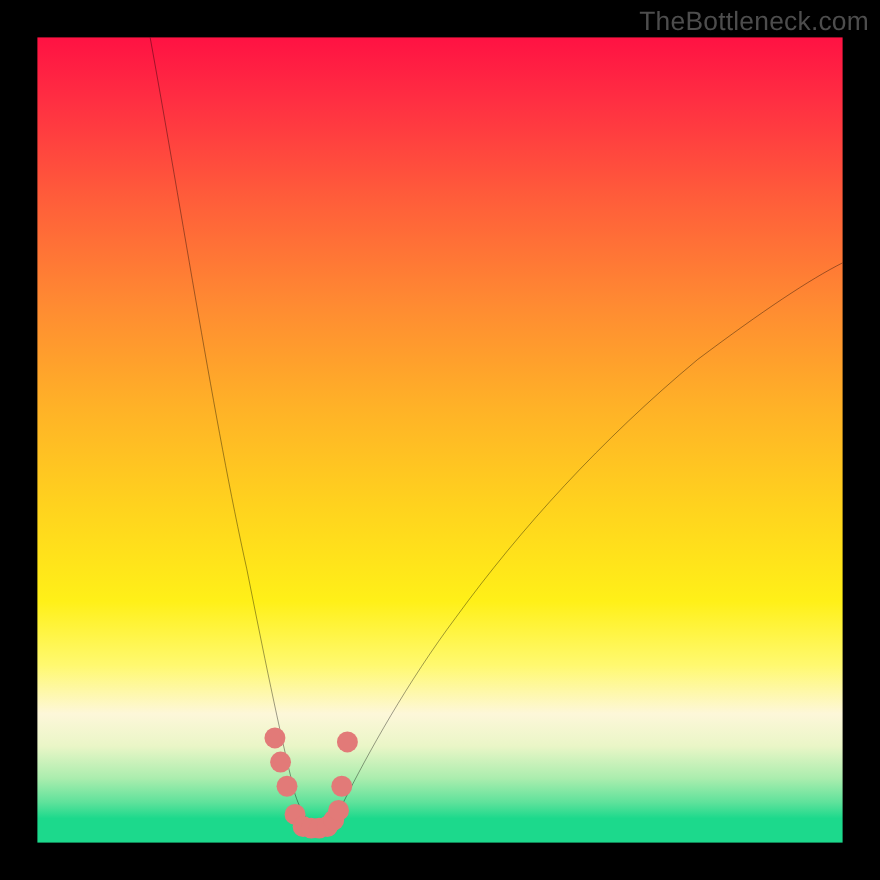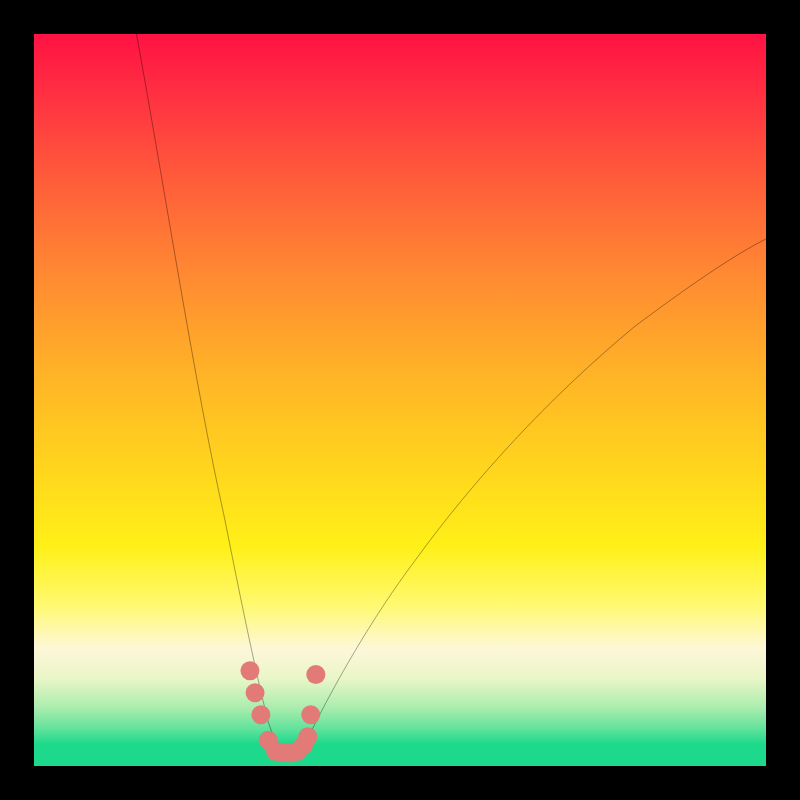--- a/index.html
+++ b/index.html
@@ -87,13 +87,14 @@
         <circle cx="35.0" cy="98.2" r="1.3"></circle>
         <circle cx="36.0" cy="98.0" r="1.3"></circle>
         <circle cx="36.8" cy="97.2" r="1.3"></circle>
         <circle cx="37.4" cy="96.0" r="1.3"></circle>
         <circle cx="37.8" cy="93.0" r="1.3"></circle>
         <circle cx="38.5" cy="87.5" r="1.3"></circle>
       </g>
     </svg>
   </div>
 
+  <div class="watermark">TheBottleneck.com</div>
 </div>
 
 </body></html>

